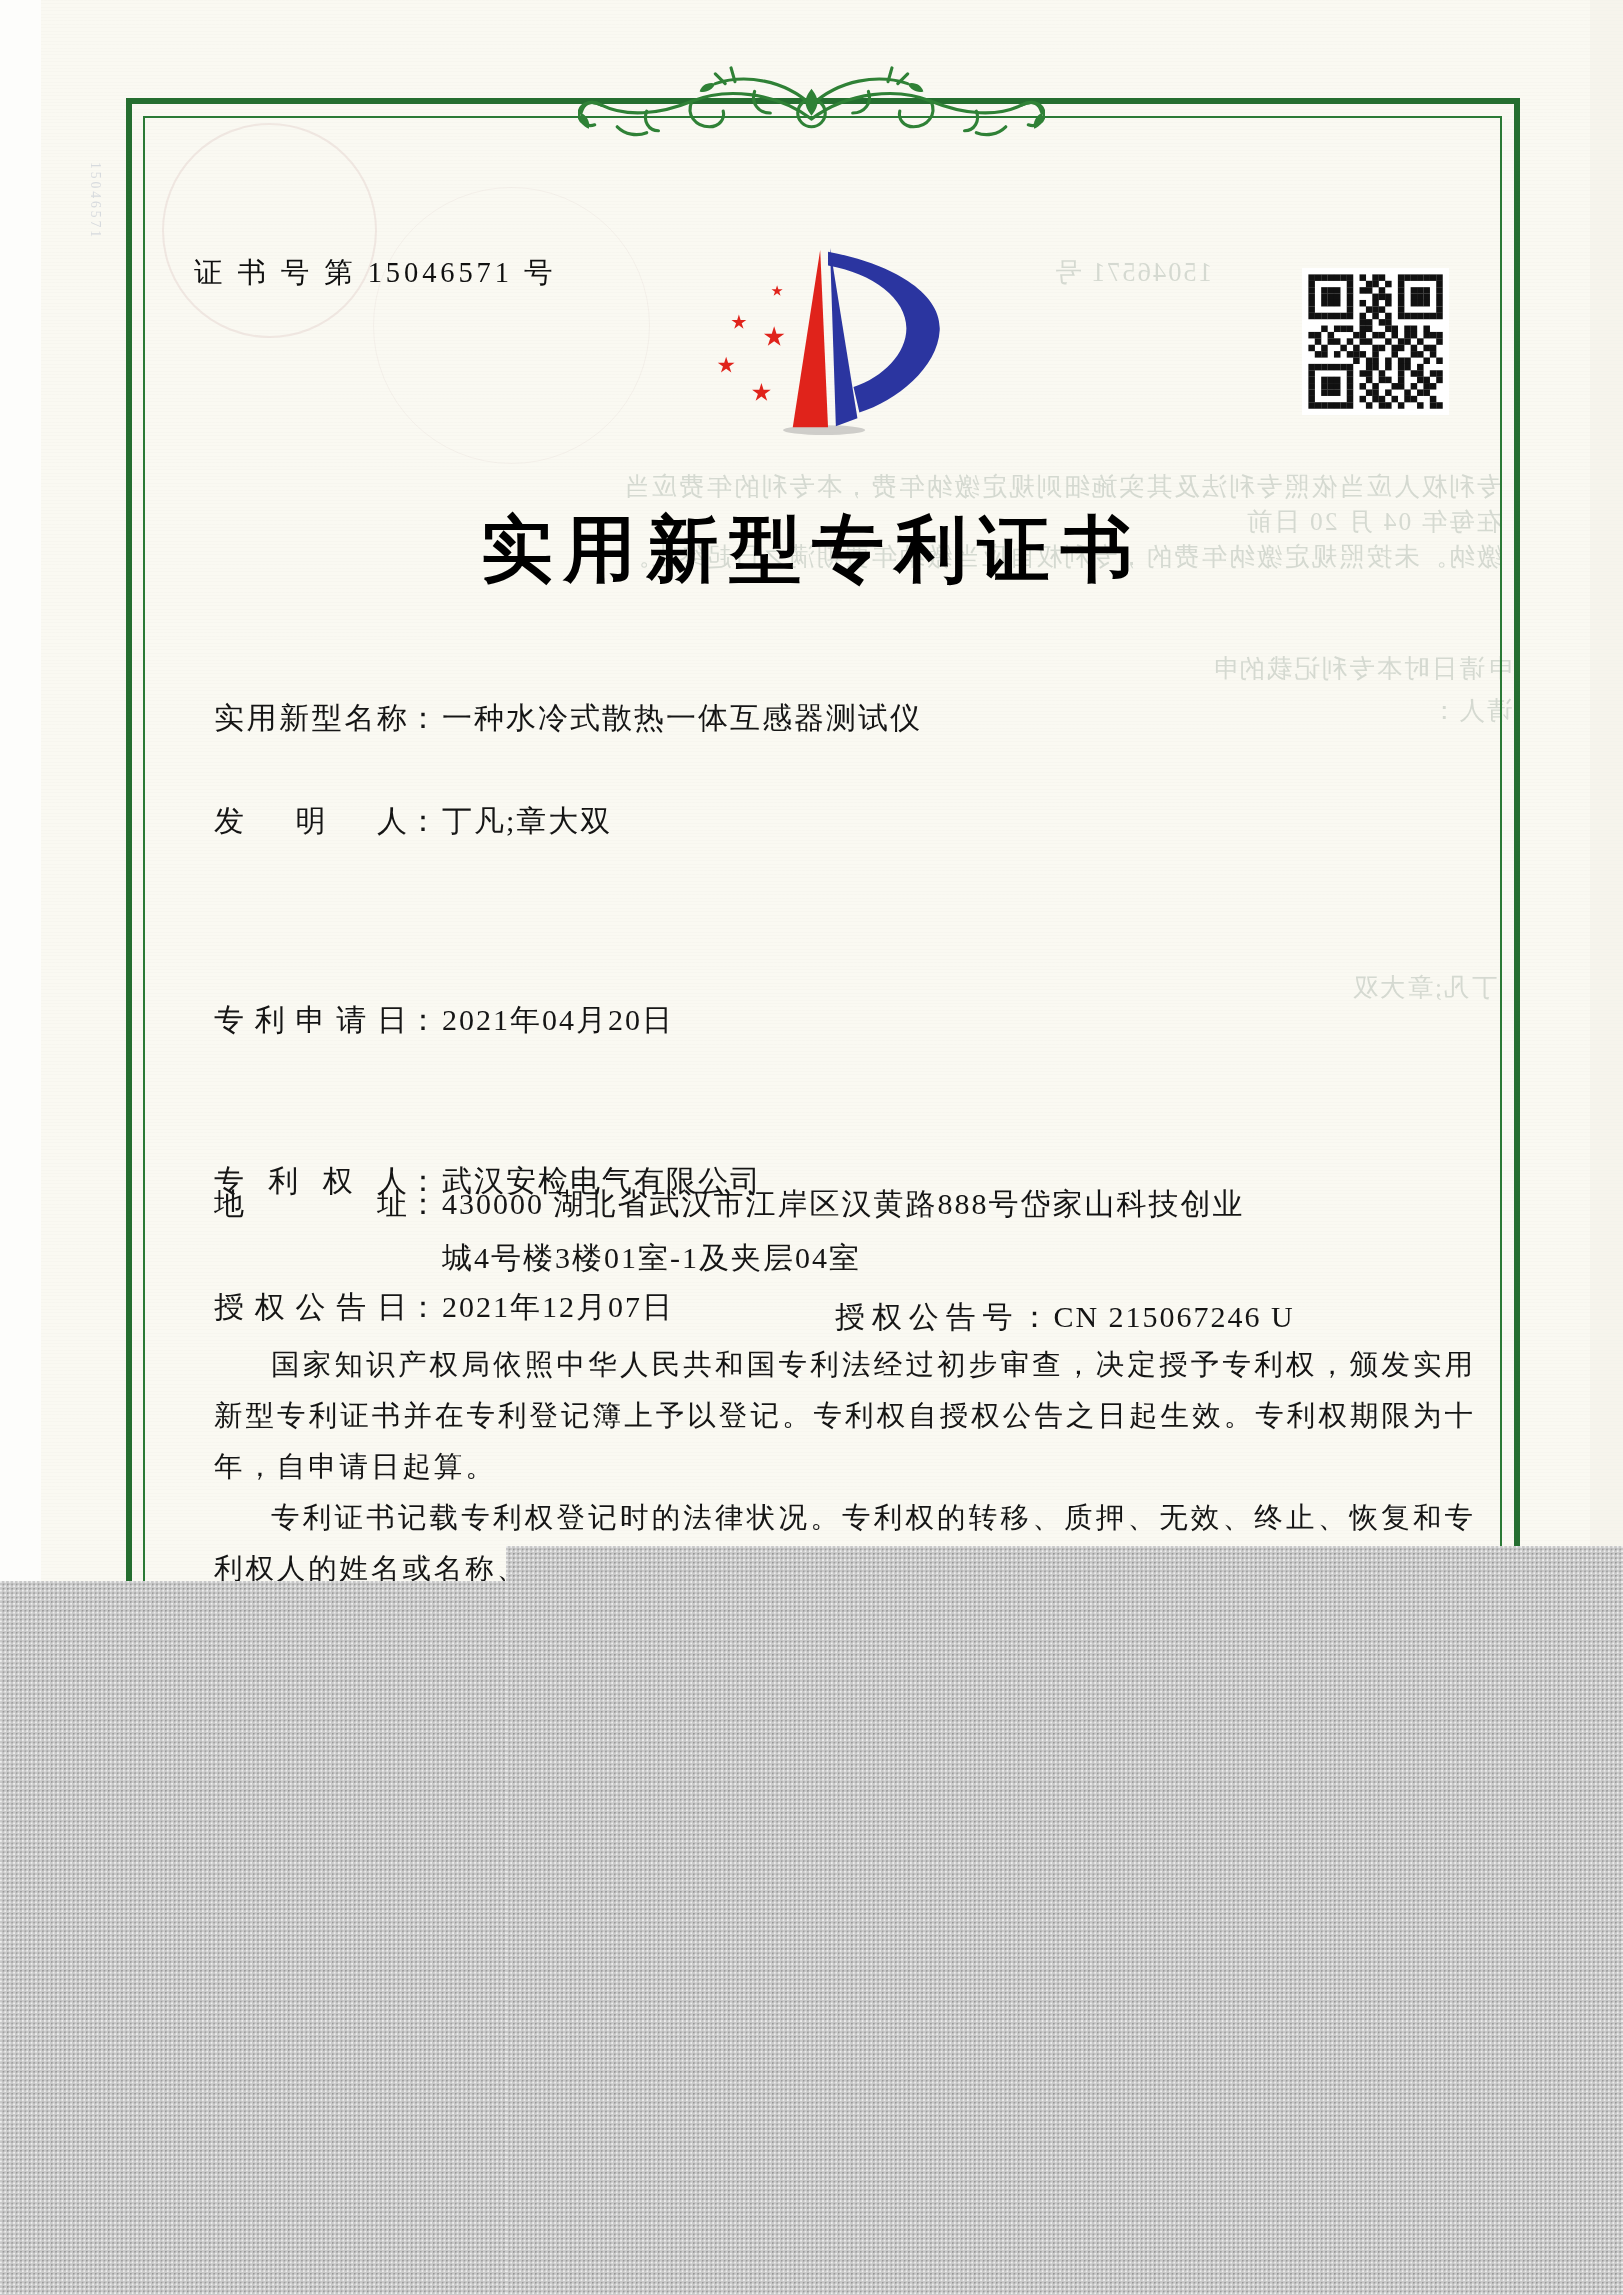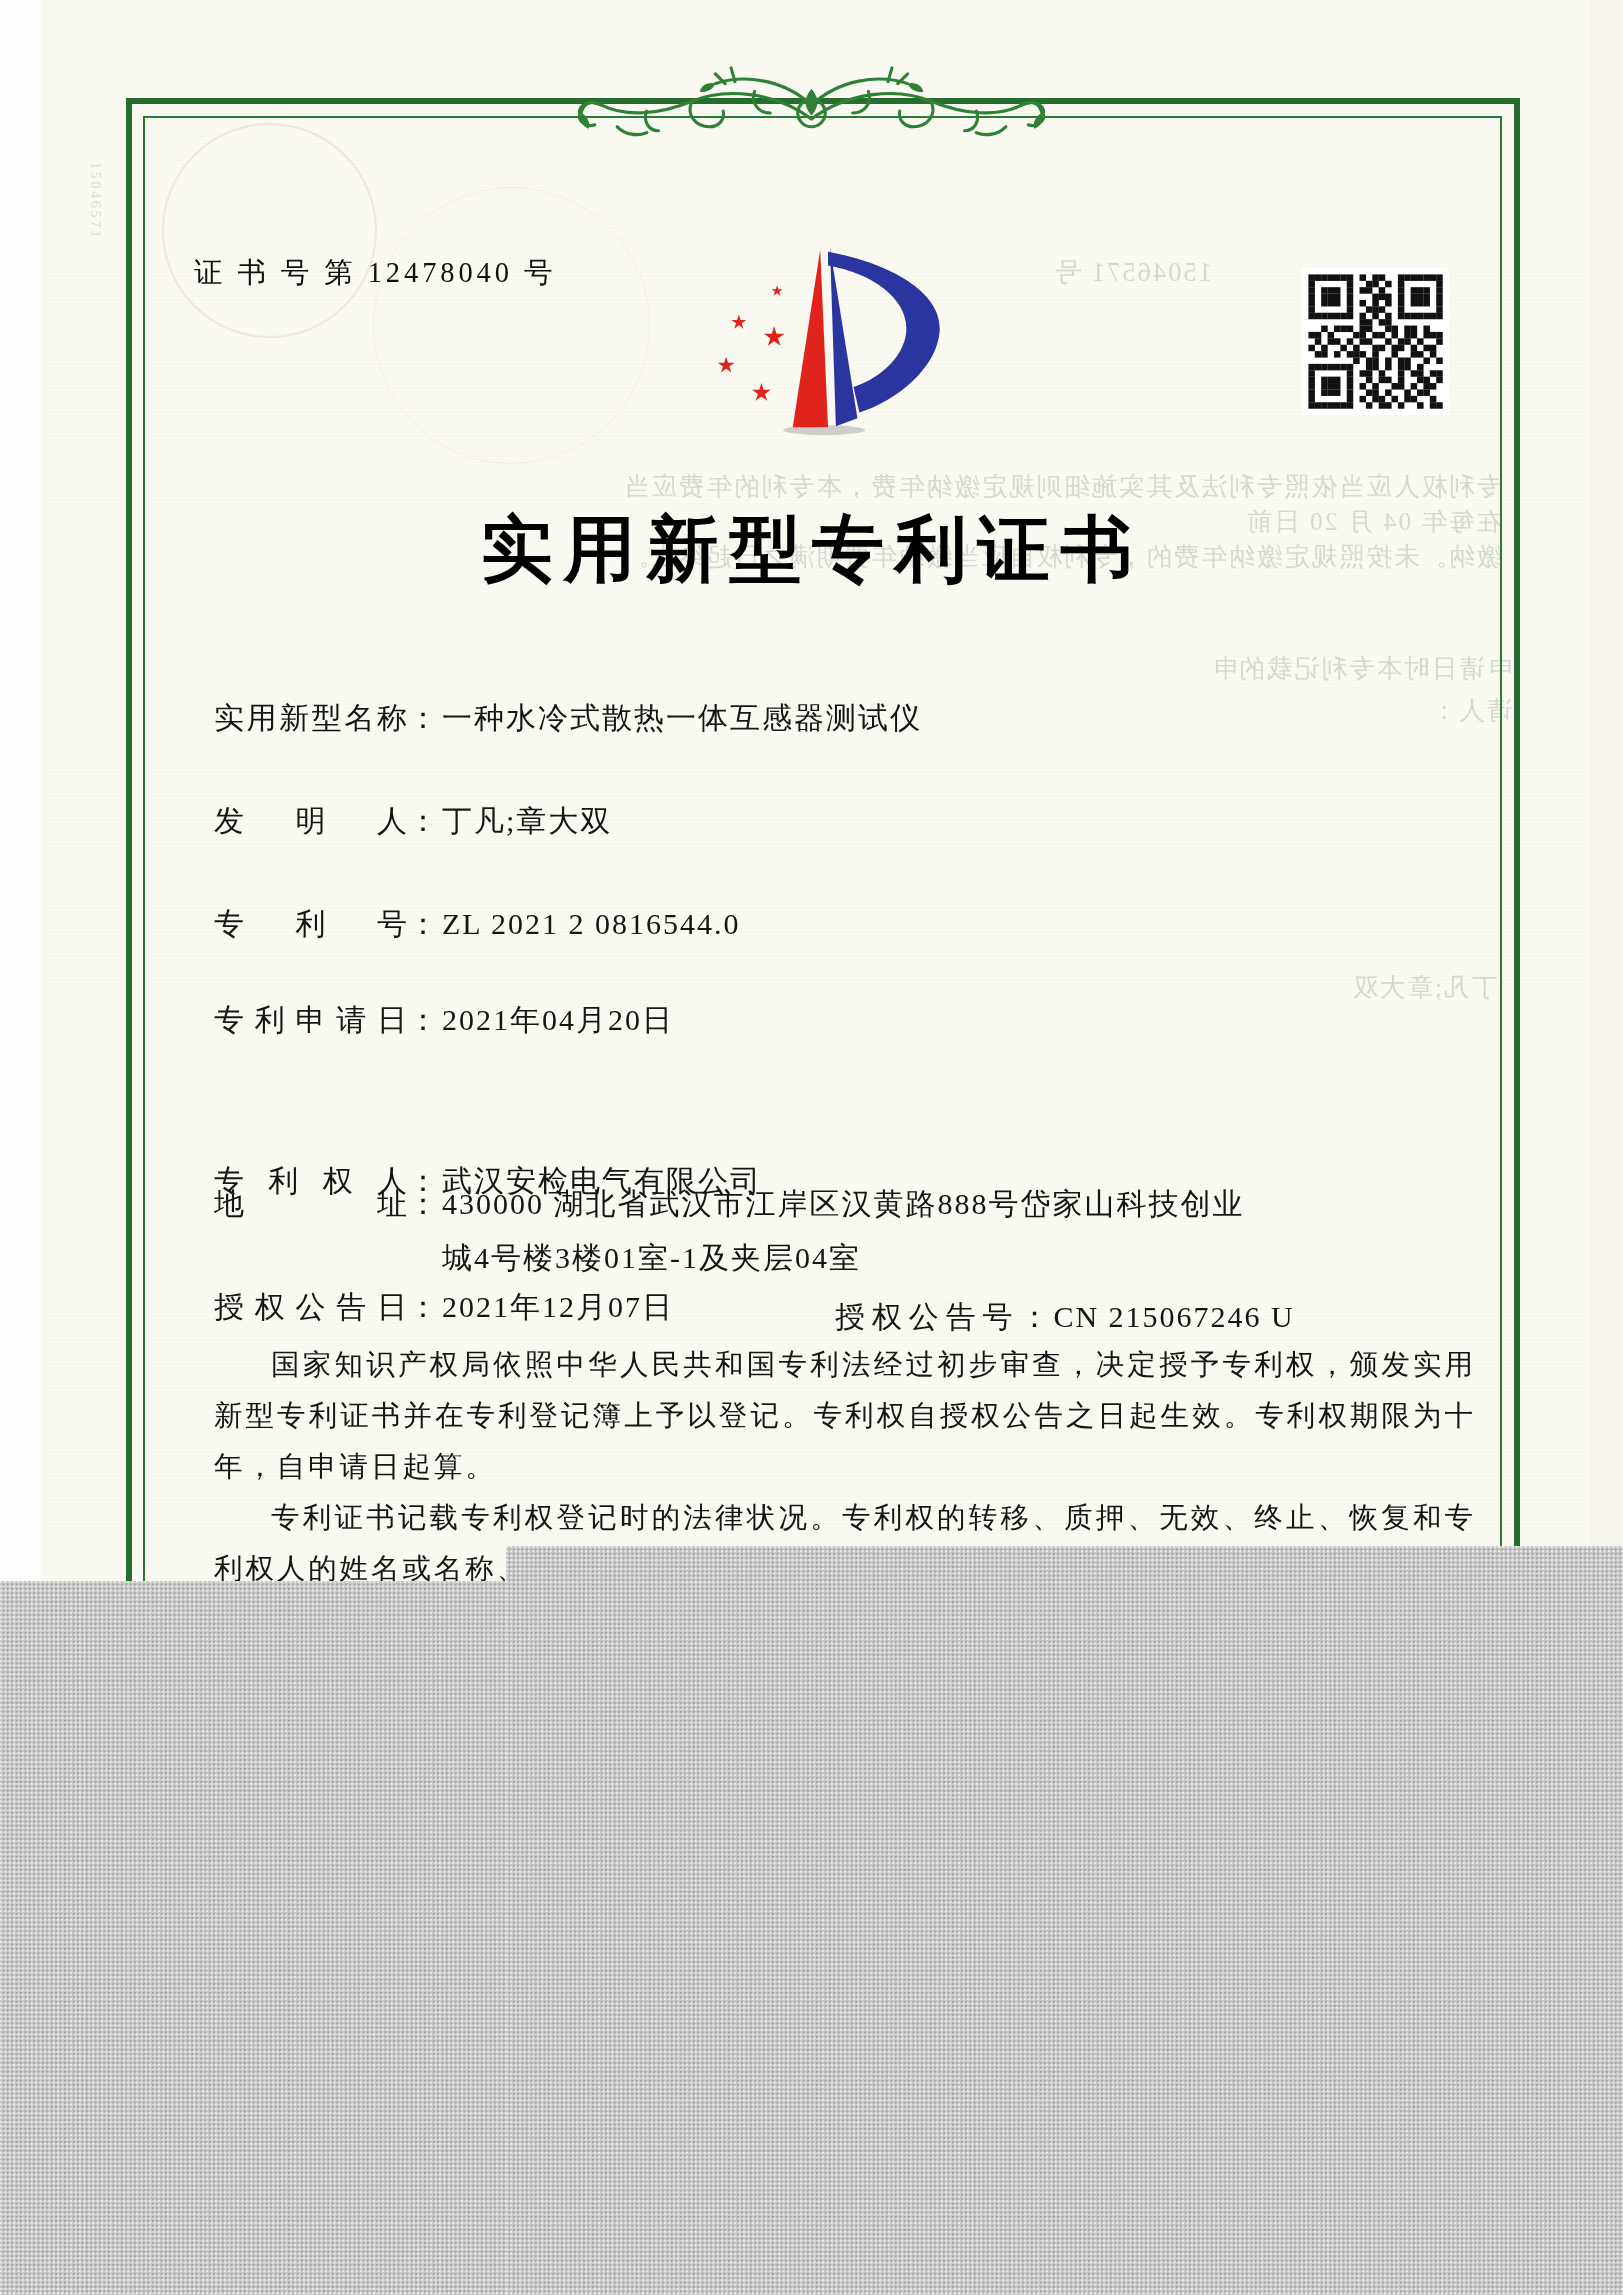--- a/index.html
+++ b/index.html
@@ -108,21 +108,21 @@
       <path d="M40,66 c8,8 20,10 30,6 M436,66 c-8,8 -20,10 -30,6"></path>
     </g>
     <g fill="#2f8136">
       <path d="M140,22 c-8,-2 -14,2 -16,8 c6,2 14,-2 16,-8 Z"></path>
       <path d="M336,22 c8,-2 14,2 16,8 c-6,2 -14,-2 -16,-8 Z"></path>
       <path d="M3,52 c-2,8 2,14 8,16 c2,-6 -2,-14 -8,-16 Z"></path>
       <path d="M473,52 c2,8 -2,14 -8,16 c-2,-6 2,-14 8,-16 Z"></path>
     </g>
   </svg>
 
-  <div class="certno">证 书 号 第 12478040 号</div>
+  <div class="certno">证 书 号 第 15046571 号</div>
 
   <svg class="logo" viewBox="0 0 235 196">
     <ellipse cx="112" cy="190" rx="42" ry="5" fill="#8a8a8a" opacity="0.38"></ellipse>
     <path d="M116,8 C172,18 232,46 230,88 C228,126 186,160 148,172 L142,146 C172,136 196,112 196,86 C196,56 162,30 116,22 Z" fill="#2b35a0"></path>
     <polygon points="118,4 124,186 146,178" fill="#2b35a0"></polygon>
     <polygon points="108,6 80,187 116,187" fill="#e0231b"></polygon>
     <g fill="#e0231b">
       <g transform="translate(64,48) scale(6)">
           <path d="M0,-1 L0.22,-0.31 0.95,-0.31 0.36,0.12 0.59,0.81 0,0.38 -0.59,0.81 -0.36,0.12 -0.95,-0.31 -0.22,-0.31 Z"></path>
         </g>
@@ -382,23 +382,20 @@
     </svg>
 
   <h1 class="title">实用新型专利证书</h1>
 
   <div class="row" style="top:800px">
     <span class="flabel">发明人</span><span class="colon">：</span><span class="fvalue">丁凡;章大双</span>
   </div>
   <div class="row" style="top:697px">
     <span class="flabel">实用新型名称</span><span class="colon">：</span><span class="fvalue">一种水冷式散热一体互感器测试仪</span>
   </div>
-  <div class="row" style="top:903px">
-    <span class="flabel">专利号</span><span class="colon">：</span><span class="fvalue">ZL 2021 2 0816544.0</span>
-  </div>
   <div class="row" style="top:999px">
     <span class="flabel">专利申请日</span><span class="colon">：</span><span class="fvalue">2021年04月20日</span>
   </div>
   <div class="row" style="top:1160px">
     <span class="flabel">专利权人</span><span class="colon">：</span><span class="fvalue">武汉安检电气有限公司</span>
   </div>
   <div class="row" style="top:1183px">
     <span class="flabel">地址</span><span class="colon">：</span><span class="fvalue">430000  湖北省武汉市江岸区汉黄路888号岱家山科技创业</span>
   </div>
   <div class="addr2">城4号楼3楼01室-1及夹层04室</div>

